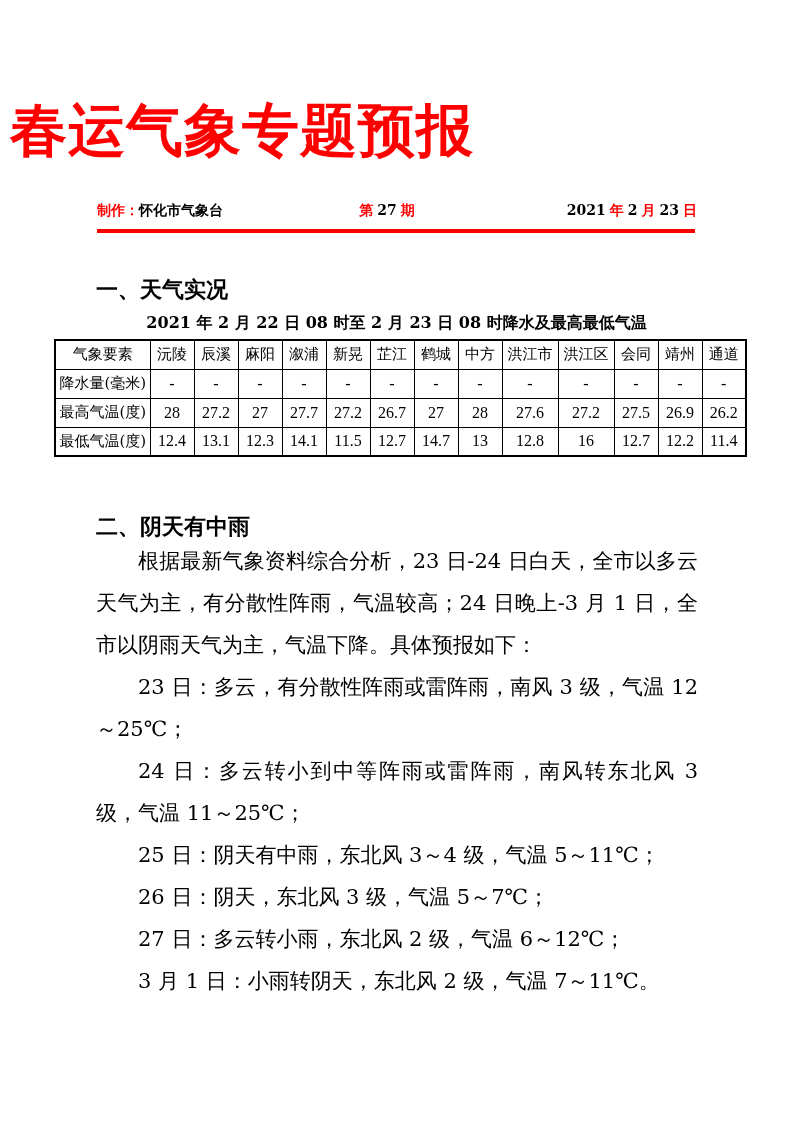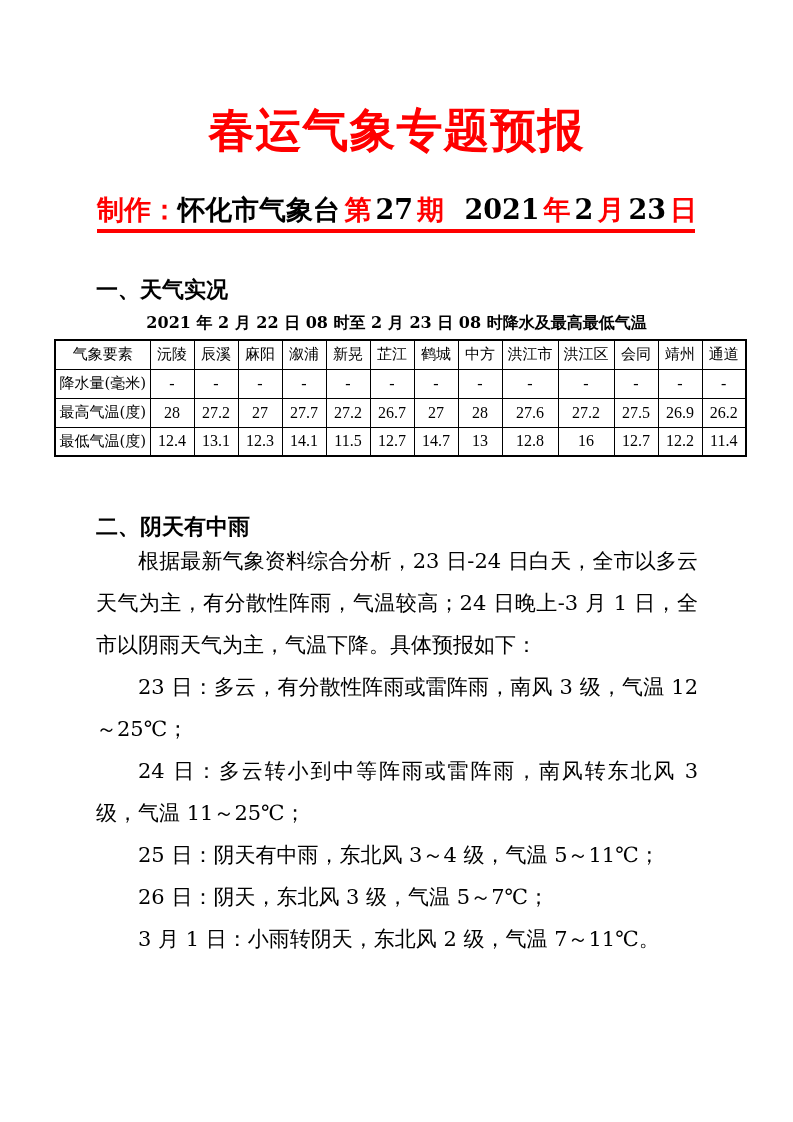--- a/index.html
+++ b/index.html
@@ -11,33 +11,33 @@
     color: var(--ink);
     font-family: "DejaVu Serif", serif;
     overflow: hidden;
   }
   .page { width: 793px; height: 1122px; position: relative; }
 
   
   .doc-title {
     margin: 88px 10px 0 10px;
     height: 84px; line-height: 84px;
-    text-align: center;
-    font-size: 46px; font-weight: 700;
+    text-align: left;
+    font-size: 57px; font-weight: 700;
     color: var(--accent);
     letter-spacing: 1px;
     white-space: nowrap;
   }
 
   
   .masthead {
     width: 600px; margin: 24px 0 0 97px;
     height: 28px; line-height: 28px;
     display: flex; justify-content: space-between; align-items: baseline;
-    font-size: 27px; font-weight: 700;
+    font-size: 14px; font-weight: 700;
     white-space: nowrap;
   }
   .masthead .red { color: var(--accent); }
   .masthead .num { color: var(--ink); margin: 0 4px; }
   .masthead .unit { color: var(--accent); }
   .masthead .date .num:first-child { margin-left: 16px; }
 
   .red-rule {
     width: 598px; height: 4px;
     margin: 5px 0 0 97px;
@@ -207,16 +207,17 @@
   </table>
 
   <div class="sec-heading second">二、阴天有中雨</div>
 
   <div class="body-text">
     <p><b>根据最新气象资料综合分析，</b><span>23 日-24 日白天，全市以多云天气为主，有分散性阵雨，气温较高；24 日晚上-3 月 1 日，全市以阴雨天气为主，气温下降。</span><b>具体预报如下：</b></p>
     <p>23 日：多云，有分散性阵雨或雷阵雨，南风 3 级，气温 12～25℃；</p>
     <p>24 日：多云转小到中等阵雨或雷阵雨，南风转东北风 3 级，气温 11～25℃；</p>
     <p>25 日：阴天有中雨，东北风 3～4 级，气温 5～11℃；</p>
     <p>26 日：阴天，东北风 3 级，气温 5～7℃；</p>
+    <p>27 日：多云转小雨，东北风 2 级，气温 6～12℃；</p>
     <p>3 月 1 日：小雨转阴天，东北风 2 级，气温 7～11℃。</p>
   </div>
 
 </div>
 
 </body></html>

